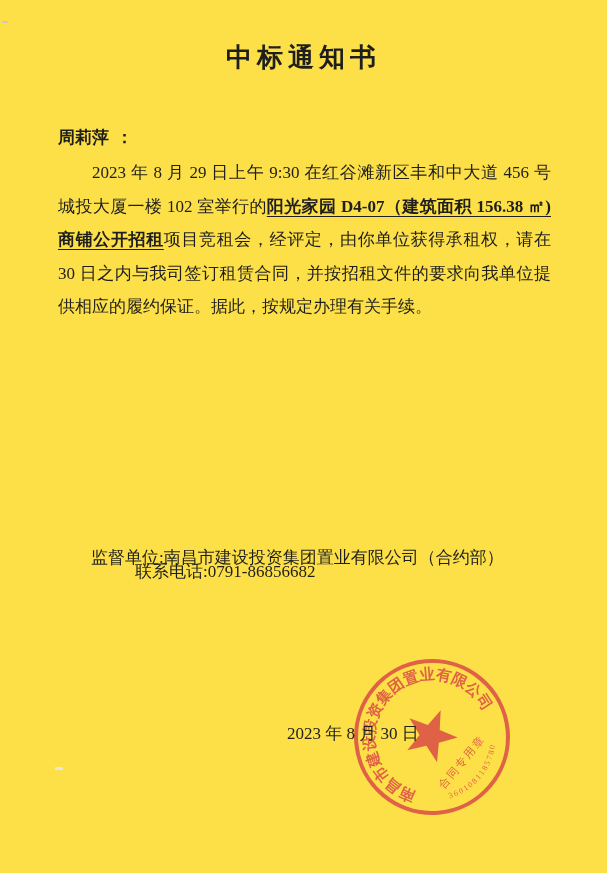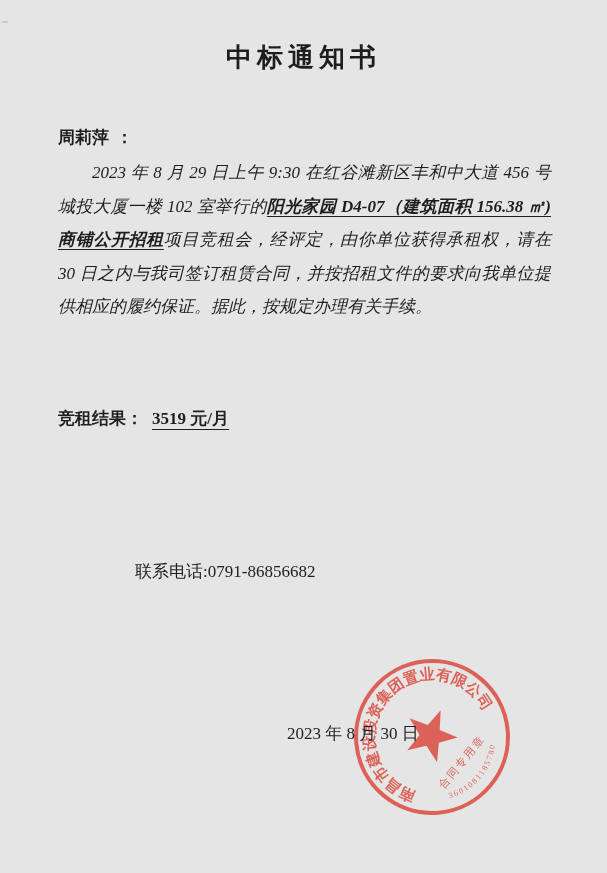--- a/index.html
+++ b/index.html
@@ -1,32 +1,32 @@
 <!DOCTYPE html>
 <html><head>
 <meta charset="utf-8">
 <style>
   html,body { margin:0; padding:0; background:#ffffff; }
   .page {
-    position:relative; width:607px; height:873px; background:#e5e5e5;
+    position:relative; width:607px; height:873px; background:#fde047;
     font-family:"Liberation Serif","DejaVu Serif",serif;
     color:#1e1e1e; overflow:hidden;
   }
   .doc-title {
     position:absolute; top:40px; left:0; width:100%;
     text-align:center; font-size:26px; font-weight:700; letter-spacing:5px;
   }
   .salutation { position:absolute; top:126px; left:58px; font-size:17px; font-weight:700; z-index:2; }
   .salutation .name { text-underline-offset:4px; padding-right:7px; }
   .para {
     position:absolute; left:58px; width:493px;
     font-size:17px; line-height:33.6px;
     text-align:justify; text-justify:inter-ideograph; z-index:2;
   }
-  .para1 { top:156px;font-style:italic; }
+  .para1 { top:156px; }
   .para2 { top:470px; }
   .indent { text-indent:2em; }
   .hl { font-weight:700; text-decoration:underline; text-underline-offset:4px; }
   .result { position:absolute; top:407px; left:58px; font-size:17px; font-weight:700; z-index:2; }
   .result .value {
     text-decoration:underline; text-underline-offset:5px;
     padding:0 18px 0 9px;
   }
   .line { position:absolute; font-size:17px; z-index:2; }
   .supervisor { top:546px; left:91px; }
@@ -49,23 +49,23 @@
 
   <div class="speck speck1"></div>
   <div class="speck speck2"></div>
 
   <div class="doc-title">中标通知书</div>
 
   <div class="salutation"><span class="name">周莉萍</span><span>：</span></div>
 
   <div class="para para1 indent"><span>2023 年 8 月 29 日上午 9:30 在红谷滩新区丰和中大道 456 号城投大厦一楼 102 室举行的</span><span class="hl">阳光家园 D4-07（建筑面积 156.38 ㎡)商铺公开招租</span><span>项目竞租会，经评定，由你单位获得承租权，请在 30 日之内与我司签订租赁合同，并按招租文件的要求向我单位提供相应的履约保证。据此，按规定办理有关手续。</span></div>
 
-  <div class="result"><span>竞租结果：</span><span class="value">3519 元/月</span></div>
 
 
+  <div class="line supervisor">监督单位:南昌市建设投资集团置业有限公司（合约部）</div>
   <div class="line phone">联系电话:0791-86856682</div>
 
   <div class="stamp" style="color: rgb(219, 81, 70);">
     <svg viewBox="0 0 160 160" xmlns="http://www.w3.org/2000/svg" xmlns:xlink="http://www.w3.org/1999/xlink">
       <circle cx="80" cy="80" r="75" fill="none" stroke="currentColor" stroke-width="4"></circle>
       <path id="arcCompany" d="M 28.3,104.1 A 57,57 0 1 1 131.7,104.1" fill="none"></path>
       <path id="arcSerial" d="M 43.9,131.6 A 63,63 0 0 0 116.1,131.6" fill="none"></path>
       <text font-size="15" font-weight="bold" fill="currentColor"><textPath href="#arcCompany" xlink:href="#arcCompany" startOffset="1" textLength="226">南昌市建设投资集团置业有限公司</textPath></text>
       <text font-size="8" fill="currentColor" letter-spacing="1"><textPath href="#arcSerial" xlink:href="#arcSerial" startOffset="1" textLength="74">3601081185780</textPath></text>
       <polygon points="80,51 86.35,69.26 105.68,69.66 90.27,81.34 95.87,99.84 80,88.8 64.13,99.84 69.73,81.34 54.32,69.66 73.65,69.26" fill="currentColor"></polygon>

